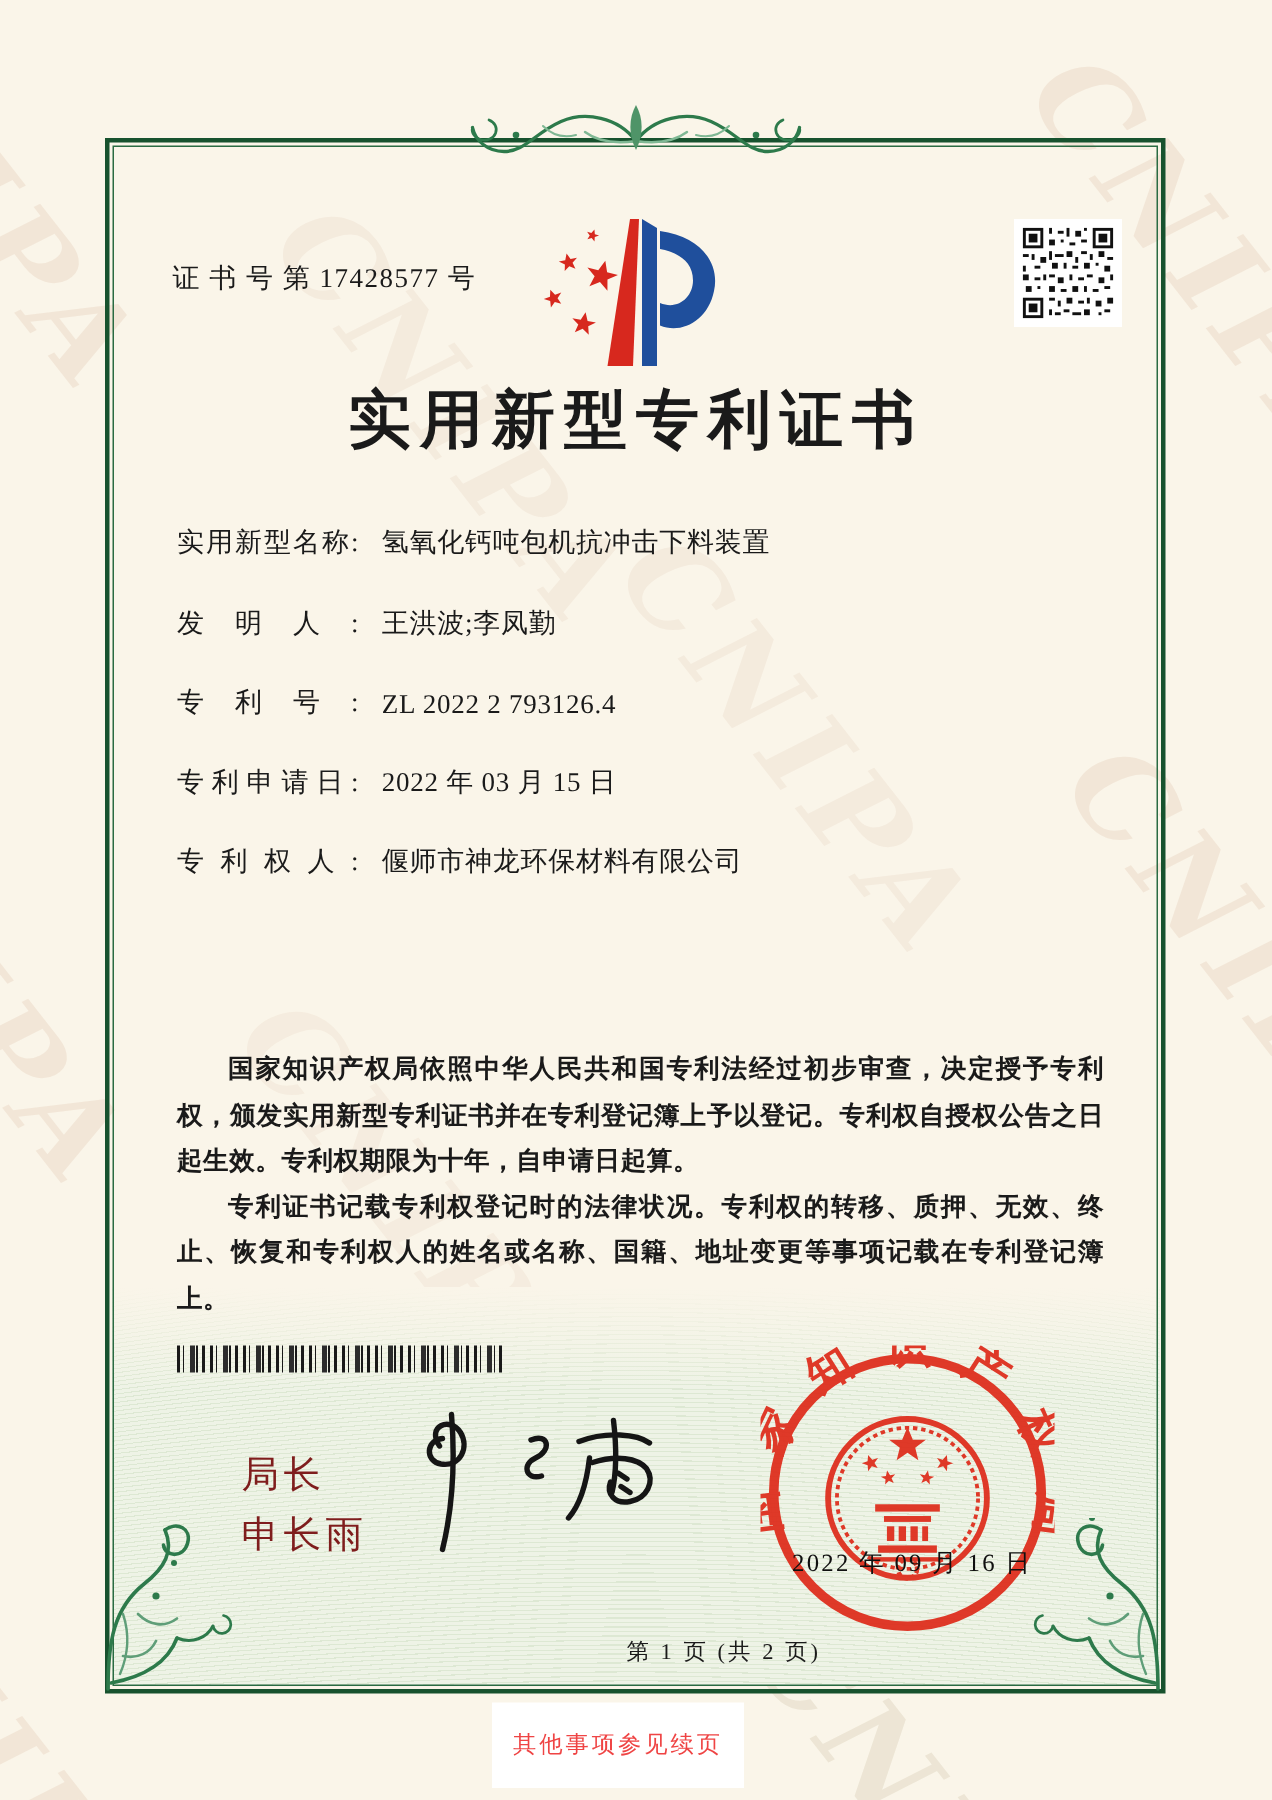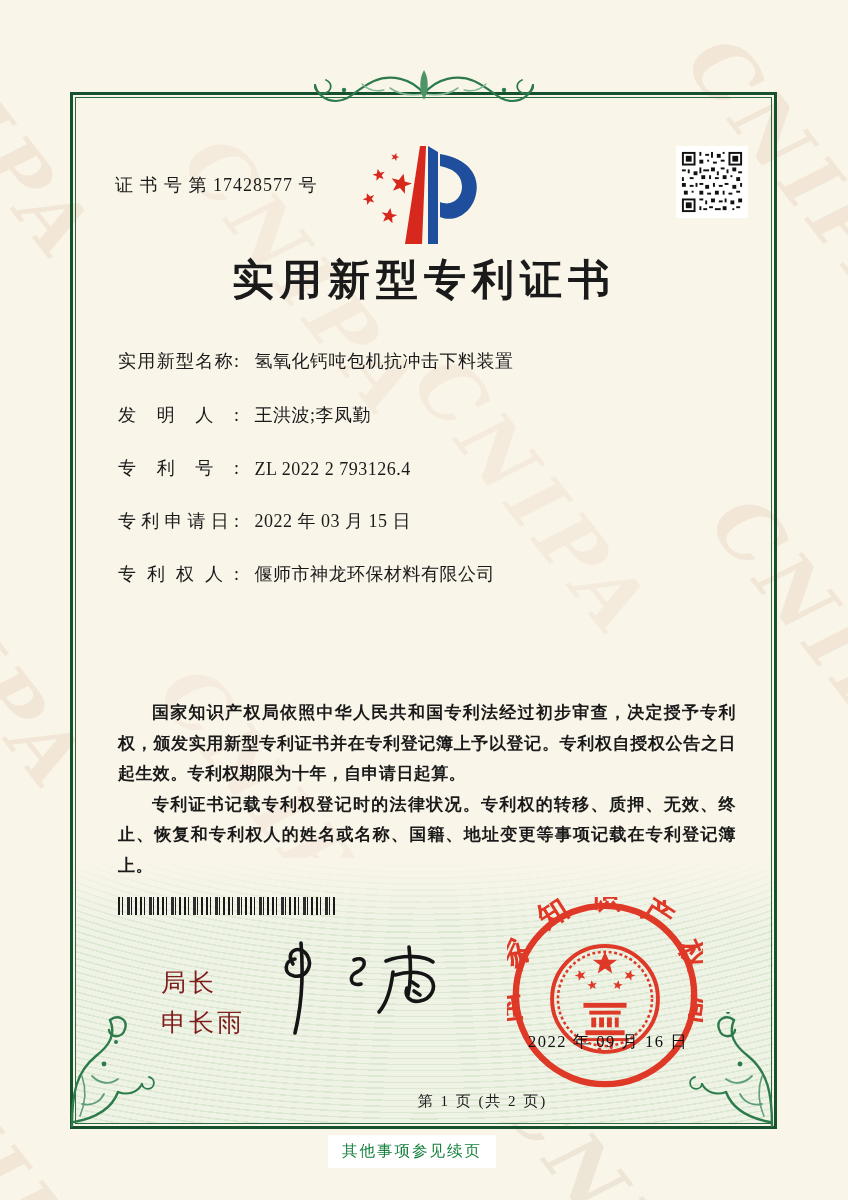--- a/index.html
+++ b/index.html
@@ -103,22 +103,22 @@
     position:absolute; z-index:7; left:528px; top:1031px;
     font-size:16.5px; letter-spacing:1.5px; color:#101010; white-space:nowrap;
   }
   
   .page-info{
     position:absolute; z-index:5; left:70px; top:1092px; width:825px;
     text-align:center; font-size:15px; letter-spacing:2px;
   }
   .note{
     position:absolute; z-index:5; left:328px; top:1135px;
-    background:#ffffff; padding:6px 14px; font-size:15.5px; letter-spacing:2px;
-    color:#15803d;
+    background:#ffffff; padding:18px 14px; font-size:15.5px; letter-spacing:2px;
+    color:#ef4444;
   }
 </style>
 </head>
 <body>
 
 <div class="page">
 
   <div class="wm wm1">CNIPA</div>
   <div class="wm wm2">CNIPA</div>
   <div class="wm wm3">CNIPA</div>

